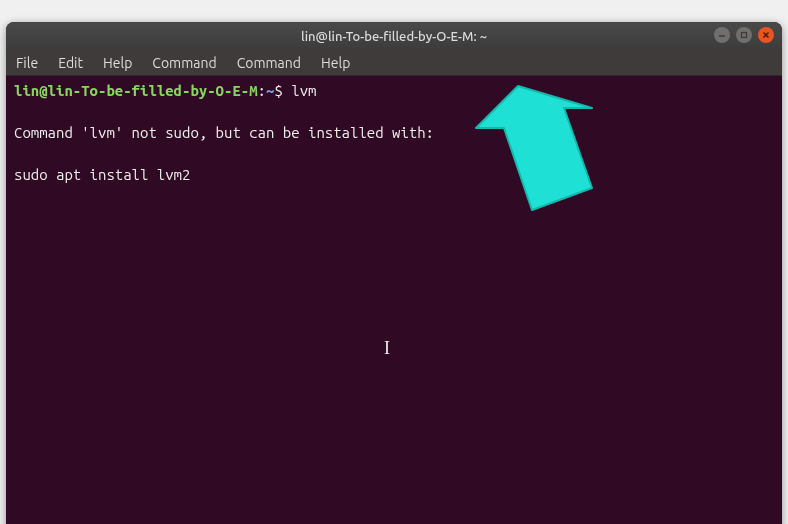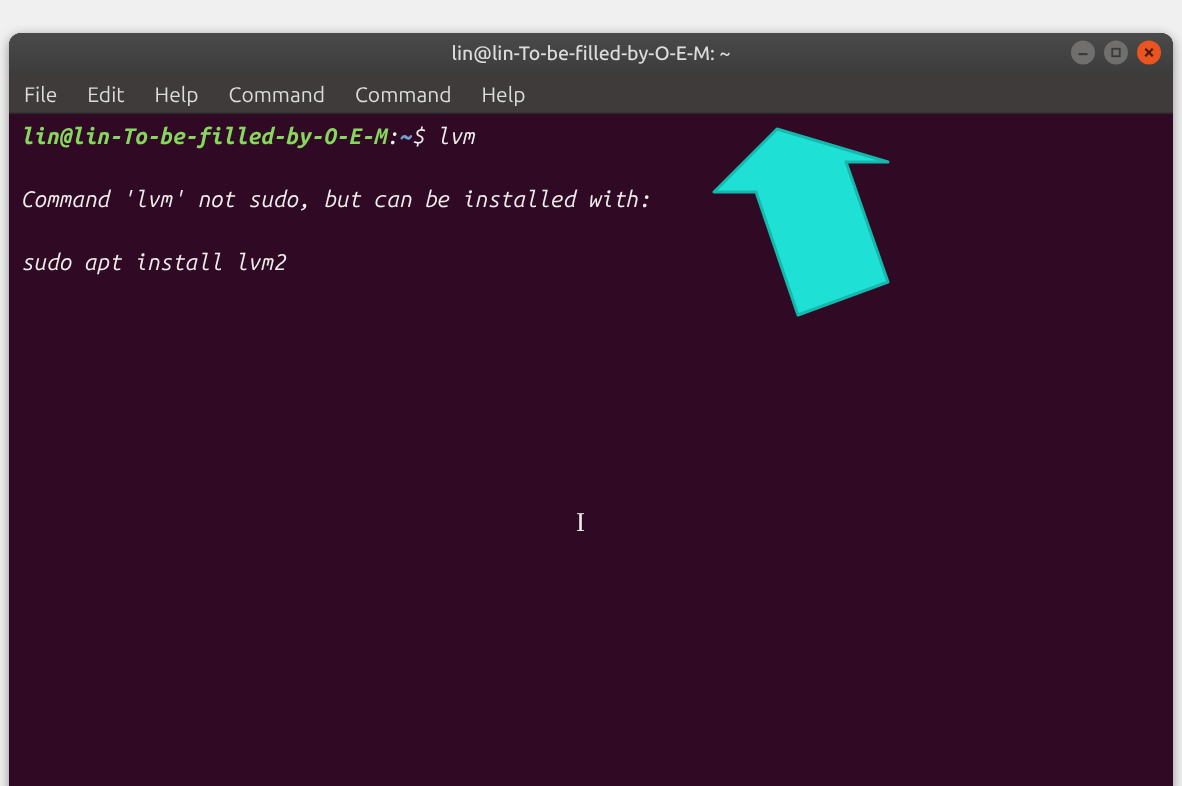--- a/index.html
+++ b/index.html
@@ -78,21 +78,21 @@
       flex: 1;
       background: #300a24;
       padding: 4px 8px;
       font-family: "Ubuntu Mono", "DejaVu Sans Mono", monospace;
       font-size: 15px;
       line-height: 21px;
       color: #eeeeec;
       position: relative;
       cursor: text;
     }
-    .term-line { white-space: pre; font-style: italic; }
+    .term-line { white-space: pre; }
     .prompt-user { color: #87d75f; font-weight: bold; }
     .prompt-colon { color: #eeeeec; }
     .prompt-path { color: #729fcf; font-weight: bold; }
     .prompt-dollar { color: #eeeeec; }
     .cmd-text { color: #eeeeec; }
     .cursor-block {
       display: inline-block;
       width: 9px;
       height: 16px;
       background: #eeeeec;

